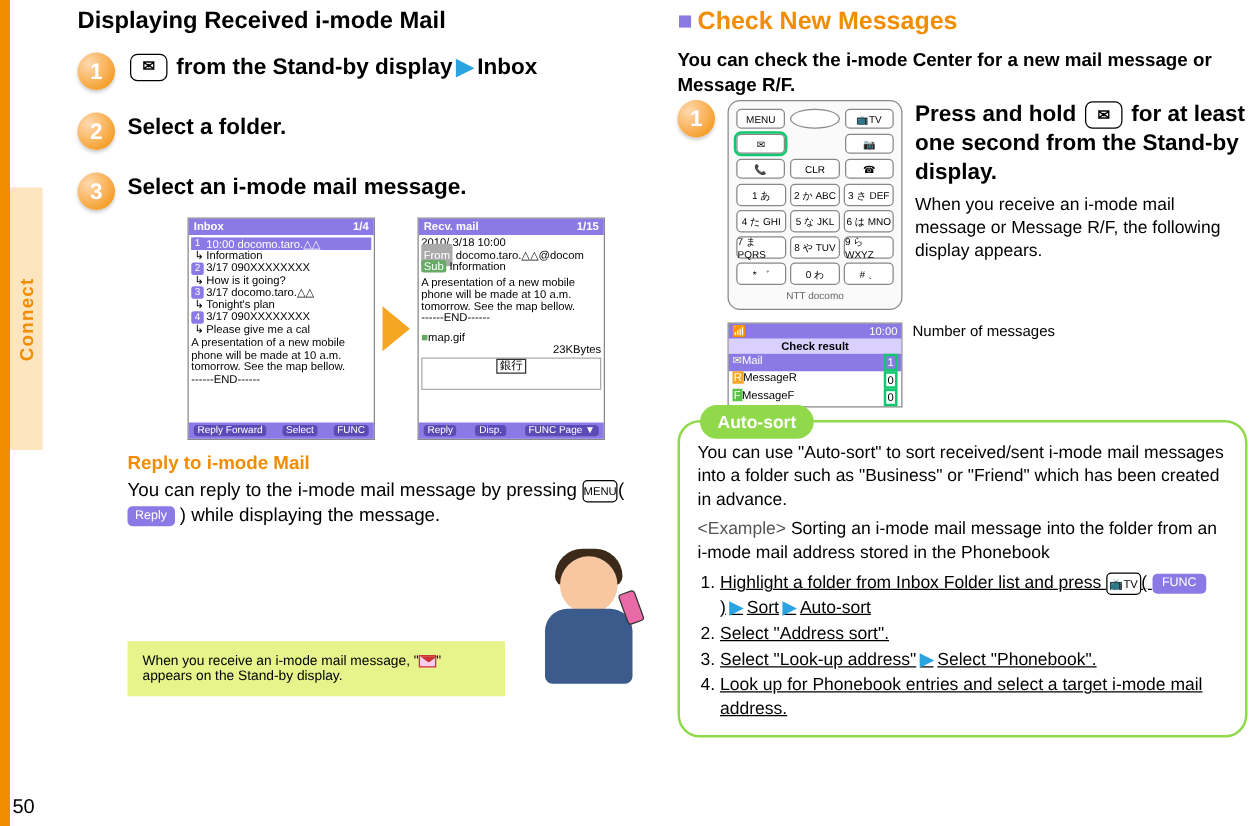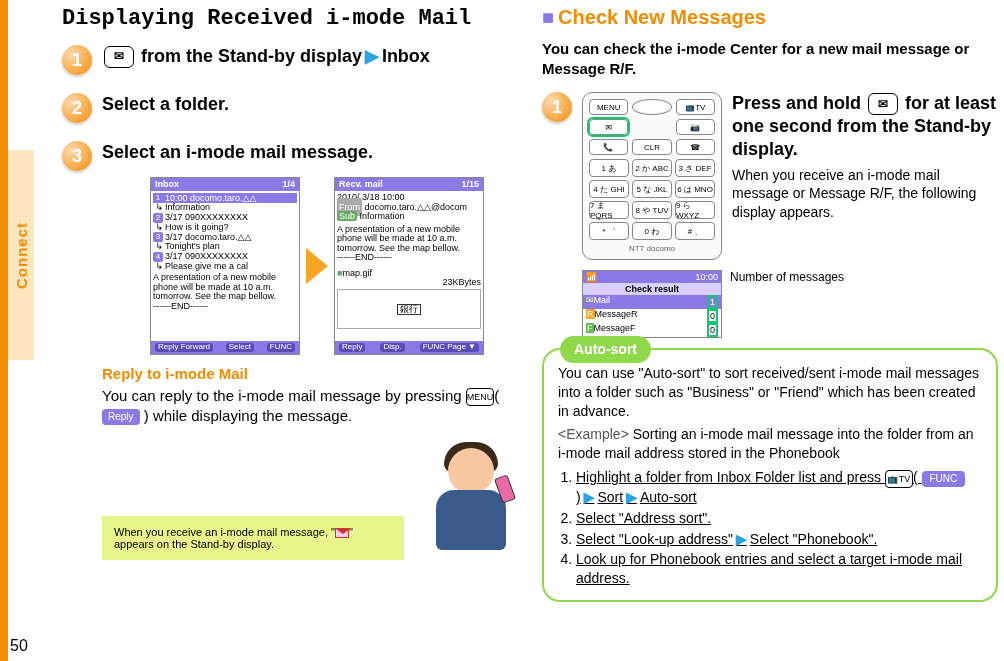--- a/index.html
+++ b/index.html
@@ -7,21 +7,21 @@
   .page { display:flex; width:100%; height:100%; }
   .left-col { width:62px; flex:none; position:relative; }
   .orange-strip { position:absolute; left:0; top:0; width:8px; height:100%; background:#f28c00; }
   .connect-tab { position:absolute; left:8px; top:150px; width:26px; height:210px; background:#fde6bf; display:flex; align-items:center; justify-content:center; }
   .connect-tab span { writing-mode: vertical-rl; transform: rotate(180deg); font-weight:bold; color:#f28c00; font-size:15px; letter-spacing:1px; }
   .page-num { position:absolute; left:10px; bottom:6px; font-size:16px; }
   .content { flex:1; display:flex; gap:10px; padding:0 6px 6px 0; }
   .col { flex:1; min-width:0; }
   .col.left { flex:0 0 470px; }
   .col.right { flex:1; }
-  h1.title { font-size:22px; font-weight:bold; margin:6px 0 14px 0;font-family:Liberation Mono, monospace; }
+  h1.title { font-size:19px; font-weight:bold; margin:6px 0 14px 0; }
   .step { display:flex; align-items:flex-start; gap:10px; margin:8px 0 18px 0; }
   .stepnum { width:30px; height:30px; border-radius:50%; background:radial-gradient(circle at 30% 30%, #ffd9b0, #f28c00); color:#fff; font-weight:bold; font-size:18px; display:flex; align-items:center; justify-content:center; flex:none; box-shadow:0 2px 3px rgba(0,0,0,0.2); }
   .steptext { font-size:18px; font-weight:bold; line-height:1.3; }
   .key-icon { display:inline-flex; align-items:center; justify-content:center; border:1.5px solid #000; border-radius:6px; min-width:30px; height:22px; padding:0 4px; font-size:12px; background:#fff; vertical-align:middle; margin:0 2px; }
   .arrow { color:#2aa3e0; font-weight:bold; margin:0 3px; }
   .screenshots { display:flex; align-items:center; justify-content:center; gap:6px; margin:6px 0 10px 40px; }
   .phone-scr { width:150px; background:#fff; border:1px solid #888; font-size:9px; line-height:1.05; }
   .phone-scr .bar { background:#8b7ae6; color:#fff; padding:2px 4px; font-weight:bold; display:flex; justify-content:space-between; }
   .phone-scr .body { padding:2px; min-height:150px; }
   .phone-scr .foot { background:#8b7ae6; color:#fff; display:flex; justify-content:space-between; padding:2px 4px; font-size:8px; }
@@ -37,21 +37,21 @@
   .balloon { background:#e6f48c; padding:10px 12px; font-size:11px; position:relative; flex:1; }
   .person { width:120px; height:120px; flex:none; position:relative; }
   .person .head { width:46px; height:46px; background:#f6c7a1; border-radius:50%; position:absolute; top:8px; left:36px; }
   .person .hair { width:54px; height:30px; background:#3b2a1a; border-radius:28px 28px 10px 10px; position:absolute; top:2px; left:32px; }
   .person .body2 { width:70px; height:60px; background:#3a5b8c; border-radius:18px 18px 6px 6px; position:absolute; top:50px; left:24px; }
   .person .phone { width:14px; height:26px; background:#e86aa6; border:1px solid #333; border-radius:3px; position:absolute; top:36px; left:86px; transform:rotate(-20deg); }
   
   .sec-title { font-size:20px; font-weight:bold; margin:6px 0 10px 0; }
   .sec-title .sq { color:#8b7ae6; margin-right:4px; }
   .sec-title .tt { color:#f28c00; }
-  .intro { font-size:15px; font-weight:bold; line-height:1.3; margin-bottom:14px; }
+  .intro { font-size:15px; font-weight:bold; line-height:1.3; margin-bottom:2px; }
   .right-step { display:flex; gap:10px; }
   .keypad { width:140px; flex:none; border:1.5px solid #888; border-radius:10px; padding:6px; background:#fafafa; }
   .kp-top { display:grid; grid-template-columns:repeat(3,1fr); gap:4px; margin-bottom:4px; }
   .kp-key { border:1px solid #888; border-radius:4px; height:16px; font-size:8px; display:flex; align-items:center; justify-content:center; background:#fff; }
   .kp-key.hl { outline:2px solid #11c76f; }
   .kp-grid { display:grid; grid-template-columns:repeat(3,1fr); gap:3px; }
   .kp-grid .kp-key { height:18px; }
   .kp-brand { text-align:center; font-size:8px; color:#666; margin-top:4px; }
   .right-step-text h3 { font-size:18px; font-weight:bold; line-height:1.25; margin-bottom:6px; }
   .right-step-text p { font-size:14px; line-height:1.3; }
@@ -164,21 +164,21 @@
               <span>1/15</span>
             </div>
           <div class="body">
             <div>2010/ 3/18 10:00</div>
             <div><span style="background:#aaa;color:#fff;padding:4px 2px;border-radius:2px">From</span> <span>docomo.taro.△△@docom</span></div>
             <div><span style="background:#6a6;color:#fff;padding:0 2px;border-radius:2px">Sub</span> <span>Information</span></div>
             <div style="white-space:pre-wrap;margin-top:3px">A presentation of a new mobile phone will be made at 10 a.m. tomorrow. See the map bellow.
 ------END------</div>
             <div style="margin-top:6px"><span style="color:#6a6">■</span><span>map.gif</span></div>
             <div style="text-align:right">23KBytes</div>
-            <div style="height:40px;border:1px solid #aaa;margin-top:2px;display:flex;align-items:center;justify-content:center">
+            <div style="height:26px;border:1px solid #aaa;margin-top:2px;display:flex;align-items:flex-start;justify-content:center">
                 <span style="border:1px solid #333;padding:0 2px">銀行</span>
               </div>
           </div>
           <div class="foot">
               <span>Reply</span>
               <span>Disp.</span>
               <span>FUNC Page ▼</span>
             </div>
         </div>
       </div>

